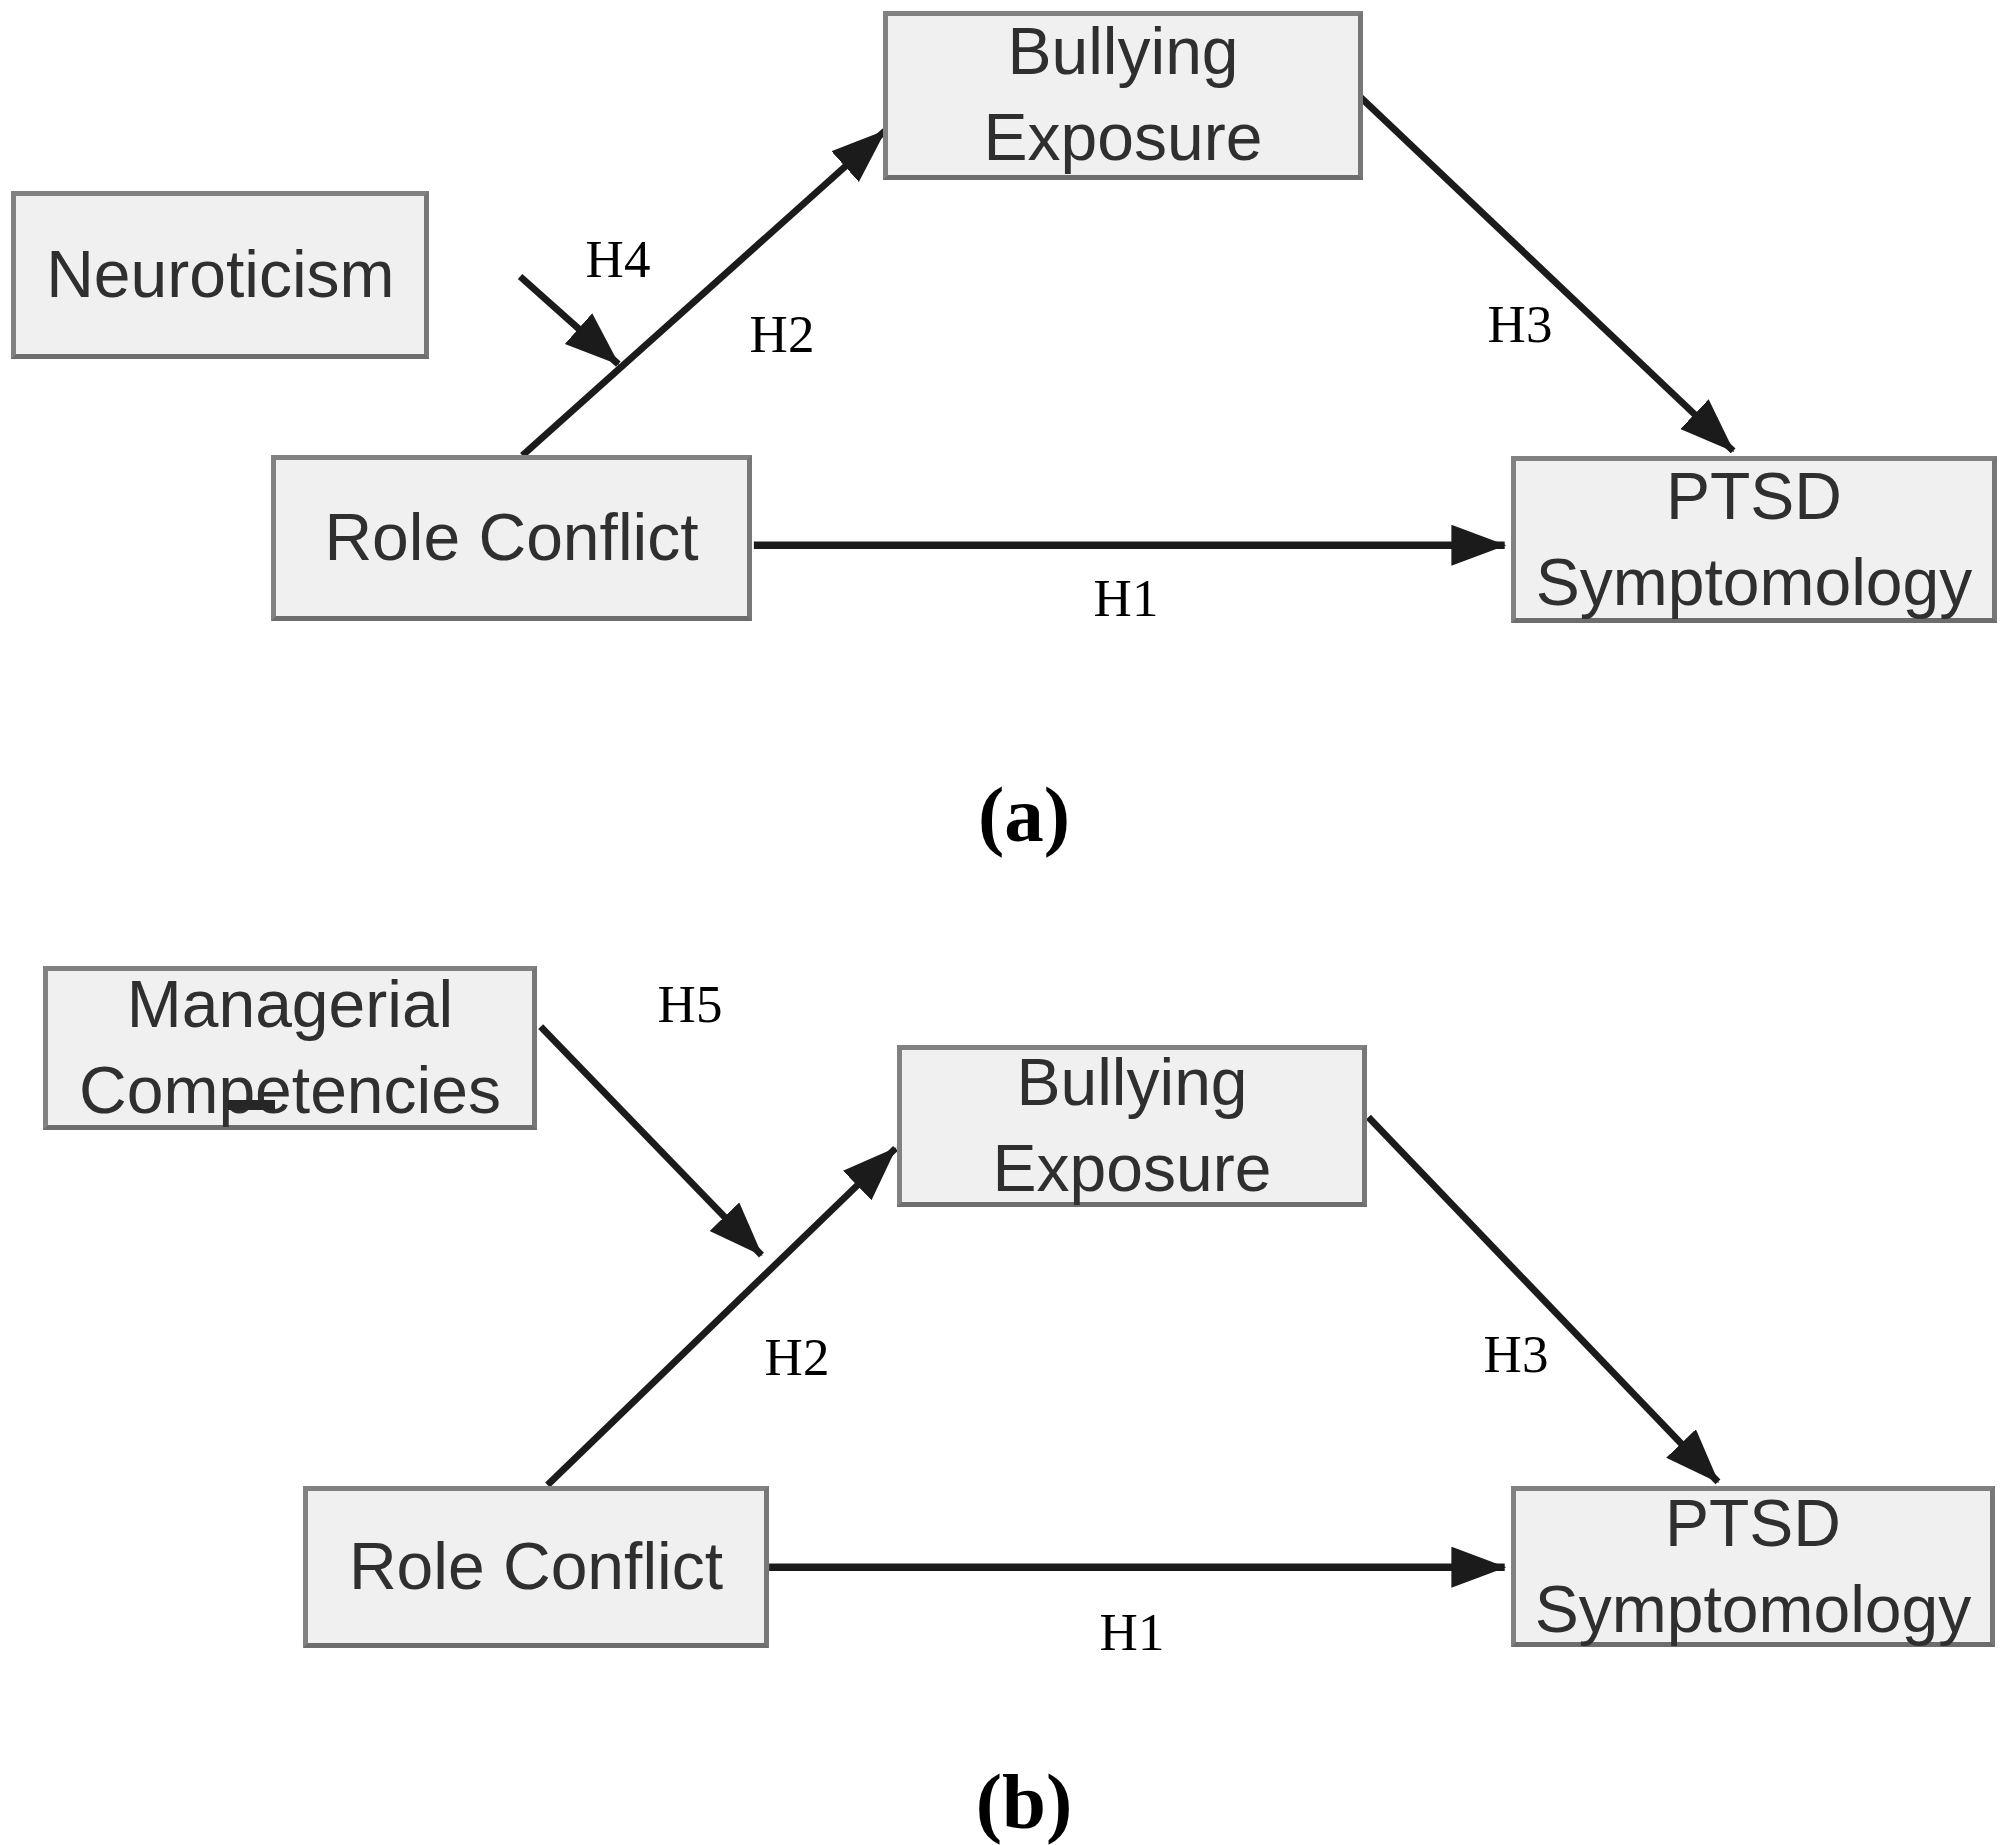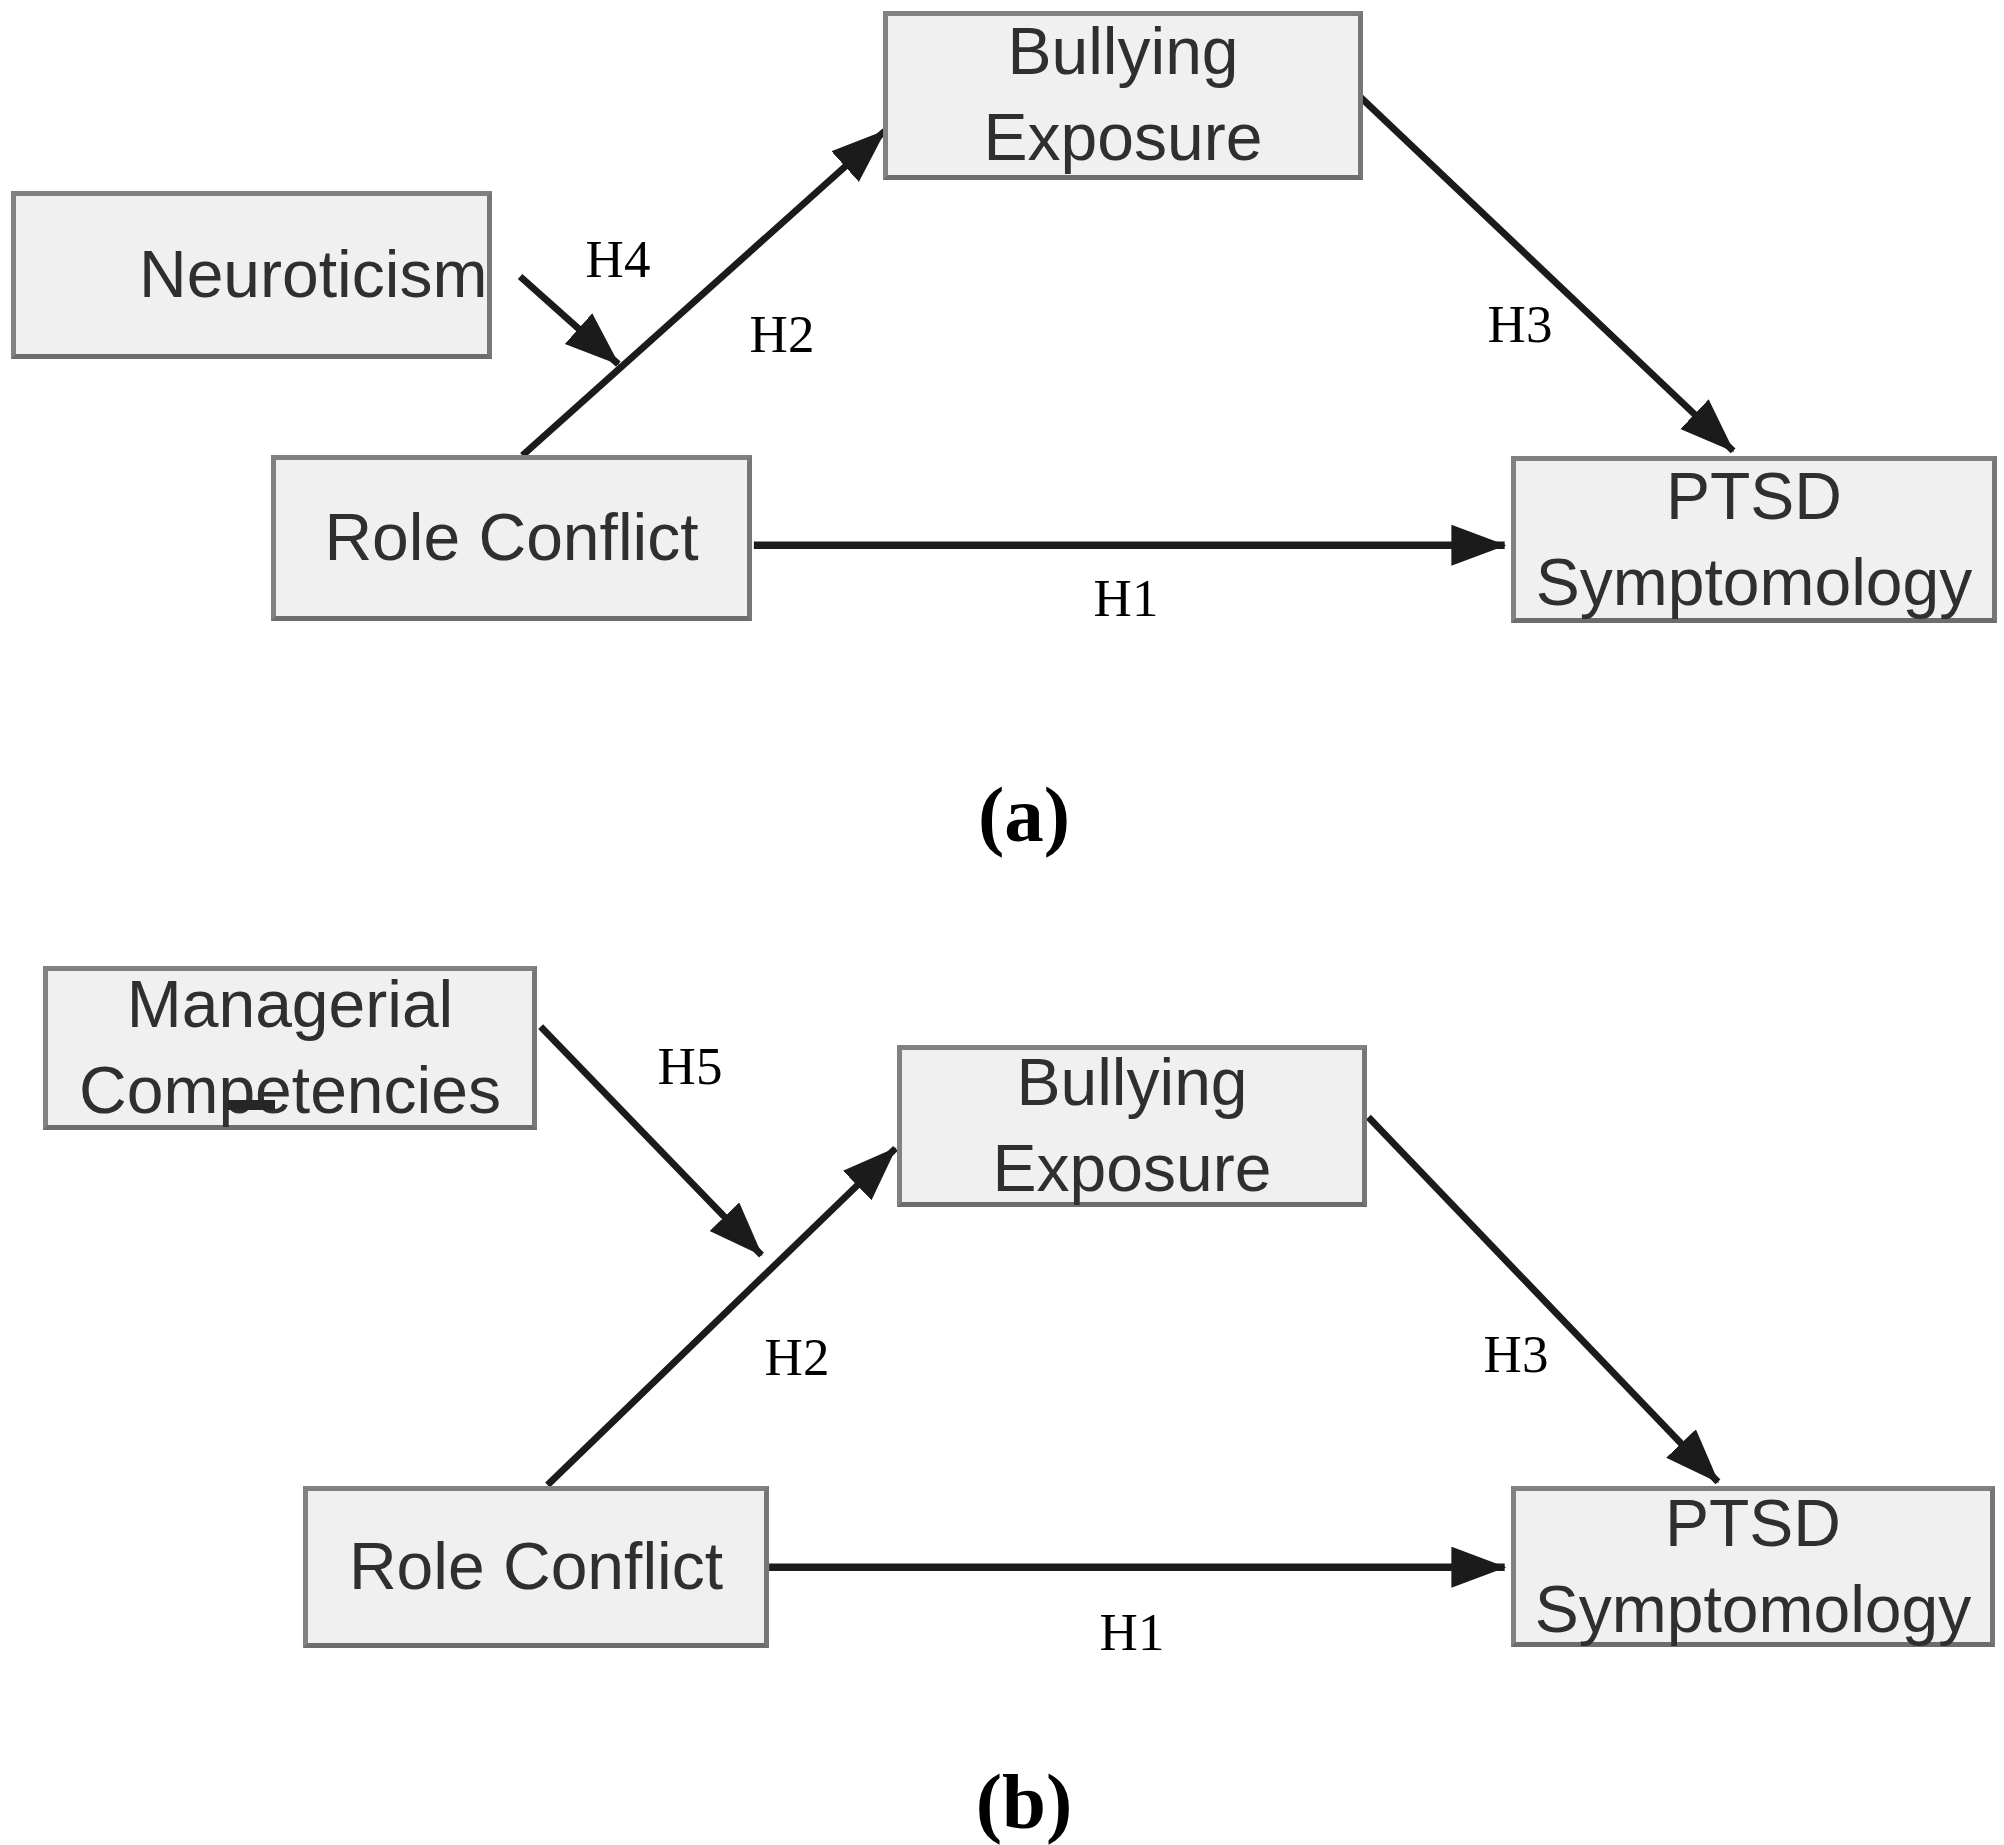--- a/index.html
+++ b/index.html
@@ -88,21 +88,21 @@
     <line class="edge thin" x1="686" y1="598" x2="1162" y2="172" marker-end="url(#ah)"></line>
     <line class="edge thin" x1="1787" y1="128" x2="2276" y2="592" marker-end="url(#ah)"></line>
     <line class="edge thin" x1="683" y1="363" x2="812" y2="478" marker-end="url(#ah)"></line>
 
     <line class="edge thick" x1="1010" y1="2058" x2="1976" y2="2058" marker-end="url(#ah)"></line>
     <line class="edge thin" x1="719" y1="1950" x2="1176" y2="1508" marker-end="url(#ah)"></line>
     <line class="edge thin" x1="1797" y1="1467" x2="2256" y2="1946" marker-end="url(#ah)"></line>
     <line class="edge thin" x1="710" y1="1348" x2="1000" y2="1648" marker-end="url(#ah)"></line>
   </svg>
 
-  <div class="node" style="left:11.4px;top:191px;width:481px;height:168px;align-items:flex-end;">
+  <div class="node" style="left:11.4px;top:191px;width:418px;height:168px;">
     <span>Neuroticism</span>
   </div>
 
   <div class="node" style="left:883px;top:10.7px;width:480px;height:169px;">
     <span>Bullying</span>
     <span>Exposure</span>
   </div>
 
   <div class="node" style="left:271px;top:455px;width:481px;height:166px;">
     <span>Role Conflict</span>
@@ -134,21 +134,21 @@
 
   <div class="node" style="left:303px;top:1486px;width:466px;height:162px;">
     <span>Role Conflict</span>
   </div>
 
   <div class="node" style="left:1511px;top:1486px;width:484px;height:161px;">
     <span>PTSD</span>
     <span>Symptomology</span>
   </div>
 
-  <span class="h-label" style="left:666px;top:1066px;">H5</span>
+  <span class="h-label" style="left:666px;top:1004px;">H5</span>
   <span class="h-label" style="left:773px;top:1357px;">H2</span>
   <span class="h-label" style="left:1492px;top:1354px;">H3</span>
   <span class="h-label" style="left:1108px;top:1632px;">H1</span>
 
   <span class="caption" style="left:1024px;top:1802px;">(b)</span>
 
 </div>
 
 
 </body></html>

